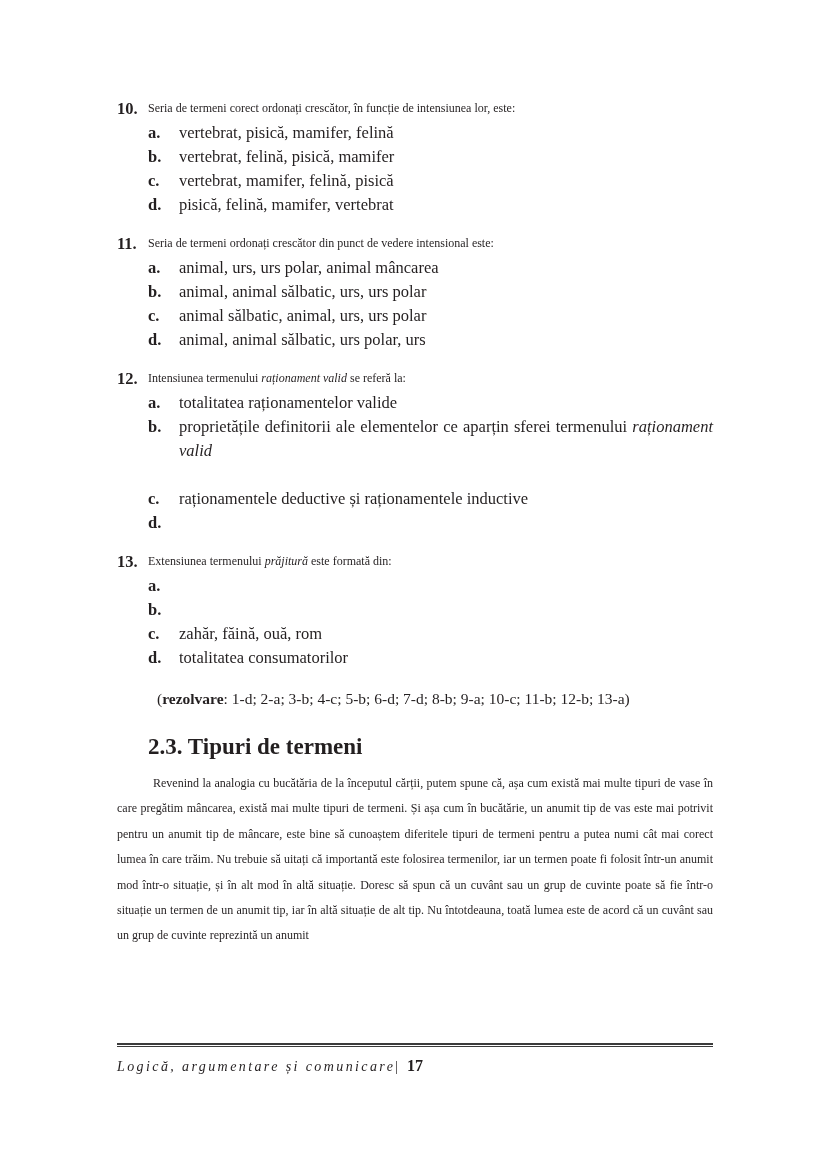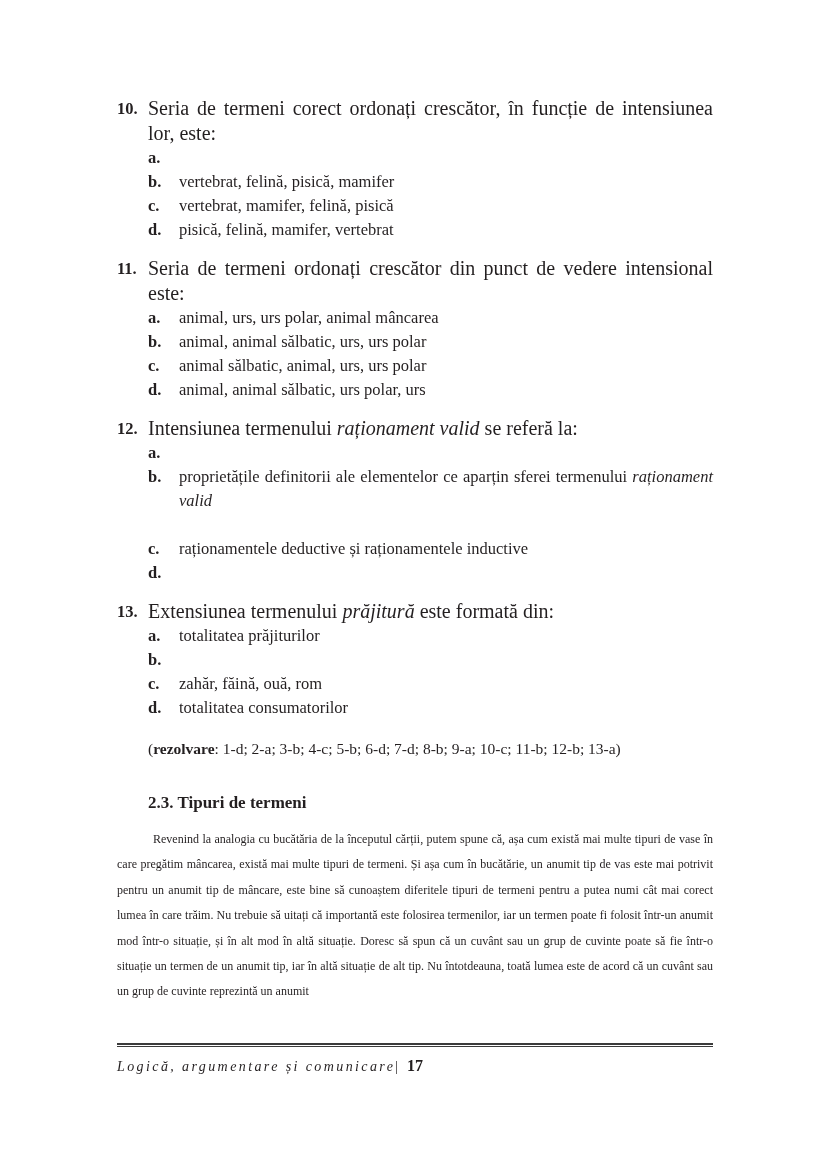--- a/index.html
+++ b/index.html
@@ -42,21 +42,21 @@
   }
   .q-num {
     flex: 0 0 31px;
     font-weight: bold;
     font-size: 16.5px;
     line-height: 25px;
     text-align: left;
   }
   .q-text {
     flex: 1 1 auto;
-    font-size: 20px;
+    font-size: 12px;
     line-height: 25px;
     text-align: justify;
     text-justify: inter-word;
   }
   .options {
     margin-top: 0;
   }
   .opt-line {
     display: flex;
     align-items: flex-start;
@@ -80,34 +80,34 @@
   .opt-text.justified::after {
     content: "";
     display: inline-block;
     width: 100%;
   }
   i, .ital {
   }
 
   
   .answer-key {
-    margin-left: 31px;
+    margin-left: 40px;
     margin-top: 17px;
     font-size: 15.5px;
     line-height: 24px;
   }
   .answer-key b {
     font-weight: bold;
   }
 
   
   .section-heading {
     margin-left: 31px;
-    margin-top: 30px;
-    font-size: 17px;
+    margin-top: 24px;
+    font-size: 23px;
     font-weight: bold;
     line-height: 24px;
   }
 
   
   .body-para {
     margin-top: 12px;
     font-size: 12px;
     line-height: 25.4px;
     text-align: justify;
@@ -159,20 +159,21 @@
   <div class="content">
 
     <div class="question">
       <div class="q-line">
         <span class="q-num">10.</span>
         <span class="q-text">Seria de termeni corect ordonați crescător, în funcție de intensiunea lor, este:</span>
       </div>
       <div class="options">
         <div class="opt-line">
           <span class="opt-letter">a.</span>
+          <span class="opt-text">vertebrat, pisică, mamifer, felină</span>
         </div>
         <div class="opt-line">
           <span class="opt-letter">b.</span>
           <span class="opt-text">vertebrat, felină, pisică, mamifer</span>
         </div>
         <div class="opt-line">
           <span class="opt-letter">c.</span>
           <span class="opt-text">vertebrat, mamifer, felină, pisică</span>
         </div>
         <div class="opt-line">
@@ -208,20 +209,21 @@
     </div>
 
     <div class="question">
       <div class="q-line">
         <span class="q-num">12.</span>
         <span class="q-text"><span>Intensiunea termenului </span><i>raționament valid</i><span> se referă la:</span></span>
       </div>
       <div class="options">
         <div class="opt-line">
           <span class="opt-letter">a.</span>
+          <span class="opt-text">totalitatea raționamentelor valide</span>
         </div>
         <div class="opt-line">
           <span class="opt-letter">b.</span>
           <span class="opt-text justified"><span>proprietățile definitorii ale elementelor ce aparțin sferei termenului </span><i>raționament valid</i></span>
         </div>
         <div class="opt-line">
           <span class="opt-letter">c.</span>
           <span class="opt-text">raționamentele deductive și raționamentele inductive</span>
         </div>
         <div class="opt-line">
@@ -231,21 +233,20 @@
     </div>
 
     <div class="question">
       <div class="q-line">
         <span class="q-num">13.</span>
         <span class="q-text"><span>Extensiunea termenului </span><i>prăjitură</i><span> este formată din:</span></span>
       </div>
       <div class="options">
         <div class="opt-line">
           <span class="opt-letter">a.</span>
-          <span class="opt-text">totalitatea prăjiturilor</span>
         </div>
         <div class="opt-line">
           <span class="opt-letter">b.</span>
         </div>
         <div class="opt-line">
           <span class="opt-letter">c.</span>
           <span class="opt-text">zahăr, făină, ouă, rom</span>
         </div>
         <div class="opt-line">
           <span class="opt-letter">d.</span>

